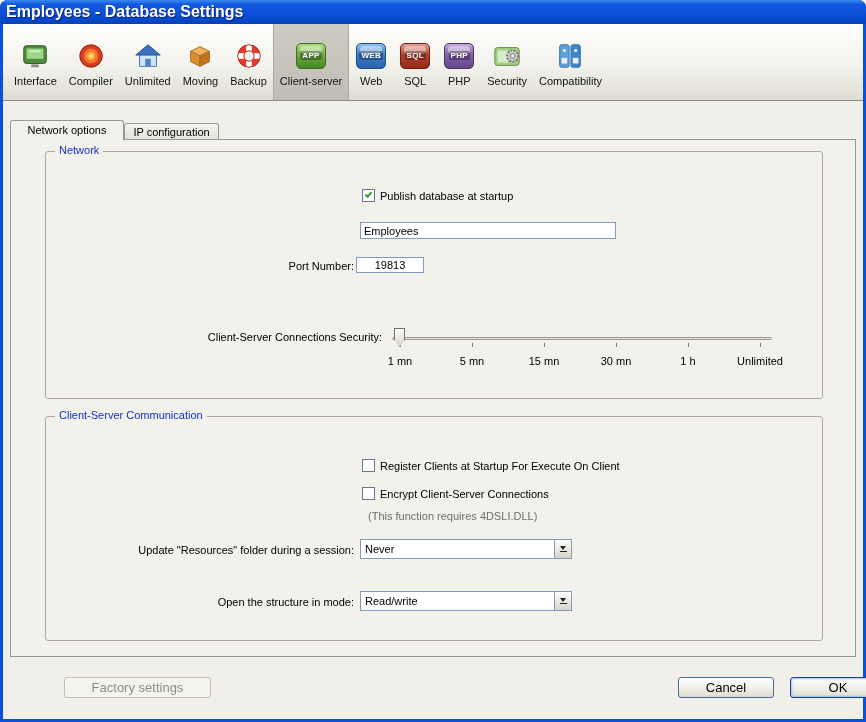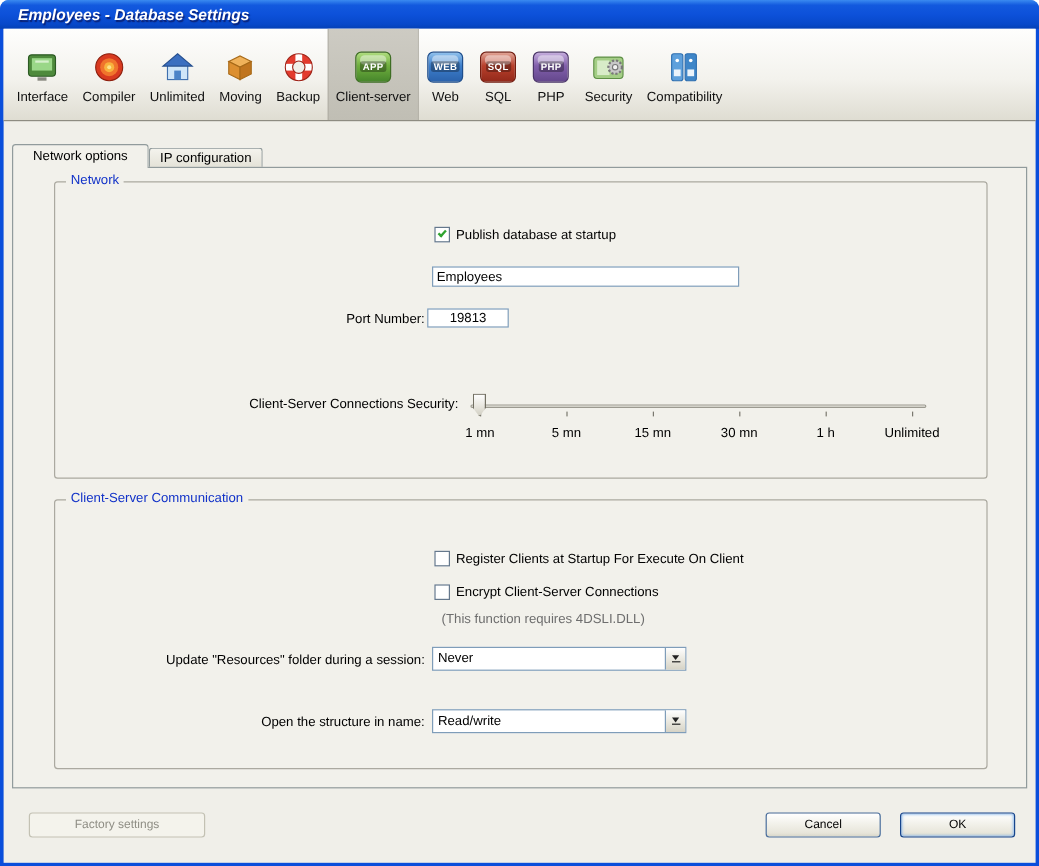--- a/index.html
+++ b/index.html
@@ -11,23 +11,22 @@
     position: relative; width: 866px; height: 722px;
     background: #0A4EDB; border-radius: 8px 8px 0 0;
   }
   .titlebar {
     position: absolute; top: 0; left: 0; right: 0; height: 24px;
     border-radius: 7px 7px 0 0;
     background: linear-gradient(180deg, #3A8AF0 0%, #1259DE 18%, #0D51DA 50%, #0748C9 85%, #0440B5 100%);
     display: flex; align-items: center;
   }
   .titlebar-text {
-    padding-left: 15px; color: #fff; font-weight: bold; font-size: 13px;
+    padding-left: 6px; color: #fff; font-weight: bold; font-size: 16px;
     text-shadow: 1px 1px 1px rgba(10,20,90,0.8);
-    font-style: italic;
   }
   .window-body {
     position: absolute; left: 3px; top: 24px; width: 860px; height: 695px;
     background: #F0EFE9;
   }
 
   
   .toolbar {
     position: absolute; left: 0; top: 0; width: 860px; height: 77px;
     background: linear-gradient(180deg, #FEFEFD 0%, #F3F2ED 55%, #DFDDD2 100%);
@@ -143,22 +142,23 @@
     border-left: 3.5px solid transparent; border-right: 3.5px solid transparent;
     border-top: 4px solid #222;
   }
   .combo-bar { width: 7px; height: 1px; background: #222; margin-top: 1px; }
 
   
   .btn {
     position: absolute; height: 21px; border-radius: 3px;
     border: 1px solid #4A6E9C;
     background: linear-gradient(180deg, #FFFFFF 0%, #F2F1EA 45%, #E7E5DA 85%, #D9D7C9 100%);
-    font-family: "Liberation Sans", sans-serif; font-size: 10px; color: #000;
+    font-family: "Liberation Sans", sans-serif; font-size: 13px; color: #000;
     cursor: default;
+    margin-left: 40px;
   }
   .btn-default {
     border: 1px solid #17458C;
     box-shadow: inset 0 0 2px 1px #9CC2EC;
   }
   .btn-faint {
     border: 1px solid #C3C1B3; color: #8F8E85;
     background: #F4F3EC; box-shadow: none;
   }
 </style>
@@ -354,21 +354,21 @@
 
         <span class="form-label" style="top:127px; width:308px;">Update "Resources" folder during a session:</span>
         <div class="combo" style="left:314px; top:122px;">
           <span class="combo-text">Never</span>
           <span class="combo-btn">
             <span class="combo-arrow"></span>
             <span class="combo-bar"></span>
           </span>
         </div>
 
-        <span class="form-label" style="top:179px; width:308px;">Open the structure in name:</span>
+        <span class="form-label" style="top:179px; width:308px;">Open the structure in mode:</span>
         <div class="combo" style="left:314px; top:174px;">
           <span class="combo-text">Read/write</span>
           <span class="combo-btn">
             <span class="combo-arrow"></span>
             <span class="combo-bar"></span>
           </span>
         </div>
       </div>
 
     </div>

